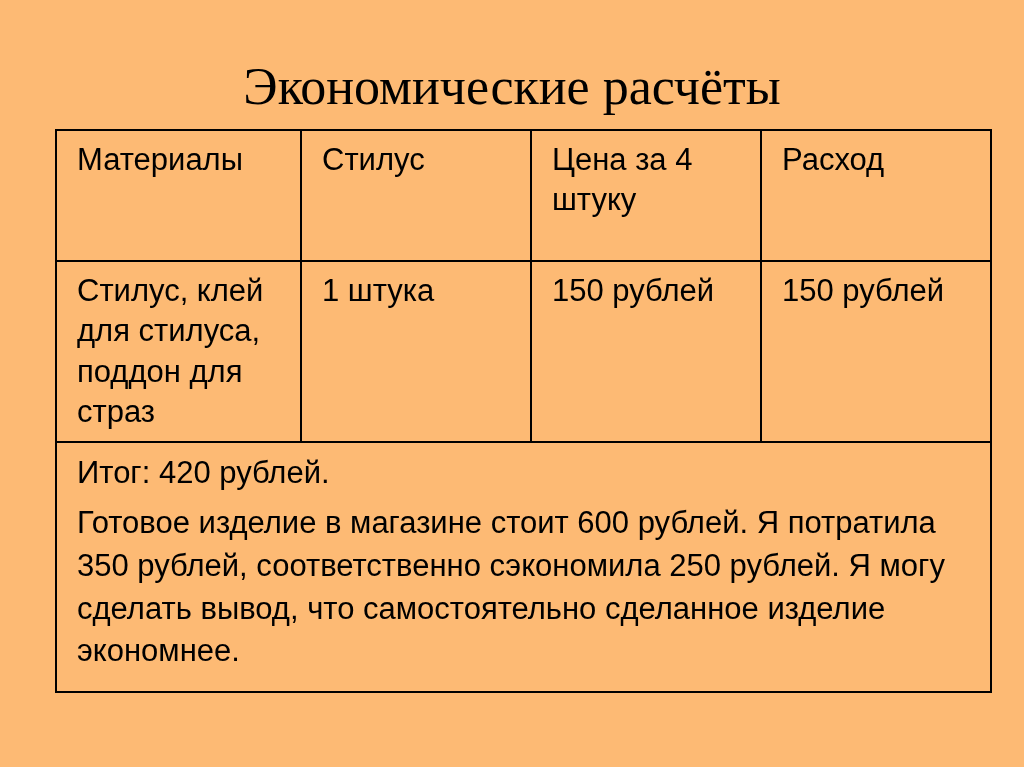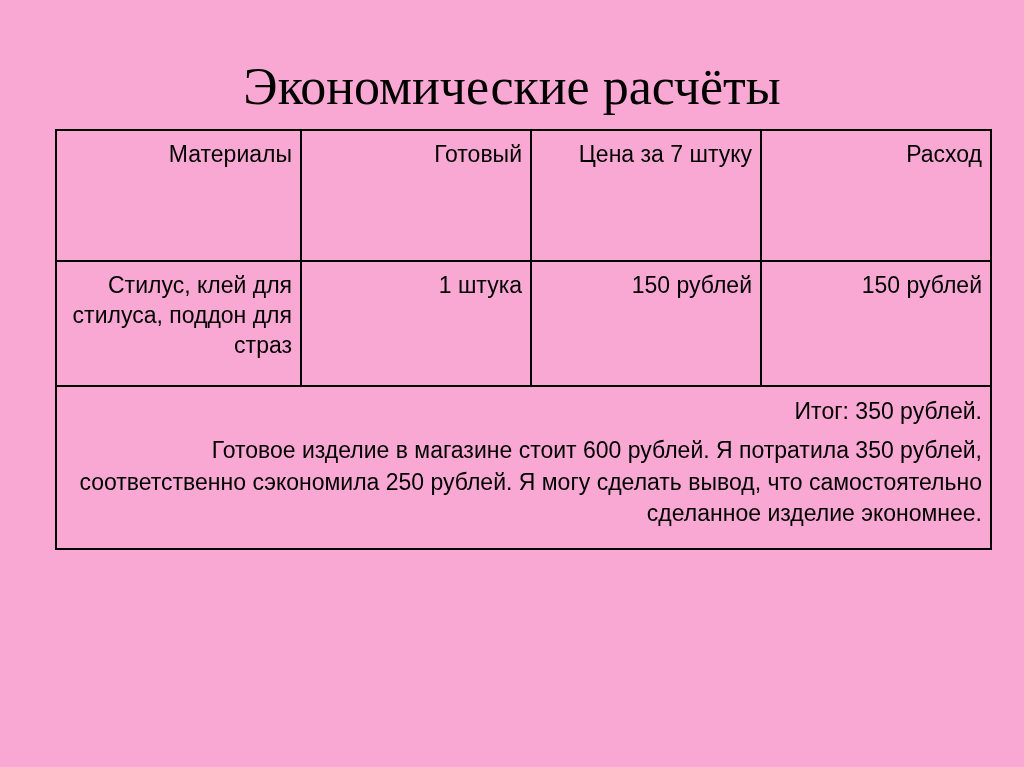--- a/index.html
+++ b/index.html
@@ -5,21 +5,21 @@
   * { box-sizing: border-box; }
   html, body {
     margin: 0;
     padding: 0;
     background: #ffffff;
   }
   .slide {
     position: relative;
     width: 1024px;
     height: 767px;
-    background: #f9a8d4;
+    background: #fdba74;
     overflow: hidden;
   }
   .title {
     margin: 0;
     padding-top: 58px;
     text-align: center;
     font-family: "Liberation Serif", serif;
     font-weight: normal;
     font-size: 52px;
     color: #000000;
@@ -28,25 +28,25 @@
   table.econ {
     border-collapse: collapse;
     table-layout: fixed;
     margin: 14px 0 0 55px;
     width: 935px;
   }
   table.econ th,
   table.econ td {
     border: 2px solid #000000;
     vertical-align: top;
-    text-align: right;
-    padding: 9px 8px;
+    text-align: left;
+    padding: 9px 20px;
     font-family: "Liberation Sans", sans-serif;
     font-weight: normal;
-    font-size: 23px;
+    font-size: 31px;
     line-height: 1.3;
     color: #000000;
   }
   .col-materials { width: 245px; }
   .col-consumption { width: 230px; }
   .col-price { width: 230px; }
   .col-calc { width: 230px; }
   tr.header-row { height: 131px; }
   tr.row-1 { height: 130px; }
   tr.row-2 { height: 125px; }
@@ -67,34 +67,34 @@
   <table class="econ">
     <colgroup>
       <col class="col-materials">
       <col class="col-consumption">
       <col class="col-price">
       <col class="col-calc">
     </colgroup>
     <thead>
       <tr class="header-row">
         <th>Материалы</th>
-        <th>Готовый</th>
-        <th>Цена за 7 штуку</th>
+        <th>Стилус</th>
+        <th>Цена за 4 штуку</th>
         <th>Расход</th>
       </tr>
     </thead>
     <tbody>
       <tr class="row-2">
         <td>Стилус, клей для стилуса, поддон для страз</td>
         <td>1 штука</td>
         <td>150 рублей</td>
         <td>150 рублей</td>
       </tr>
       <tr class="footer-row">
         <td class="footer-cell" colspan="4">
-          <p>Итог: 350 рублей.</p>
+          <p>Итог: 420 рублей.</p>
           <p>Готовое изделие в магазине стоит 600 рублей. Я потратила 350 рублей, соответственно сэкономила 250 рублей. Я могу сделать вывод, что самостоятельно сделанное изделие экономнее.</p>
         </td>
       </tr>
     </tbody>
   </table>
 
 </div>
 
 </body></html>

